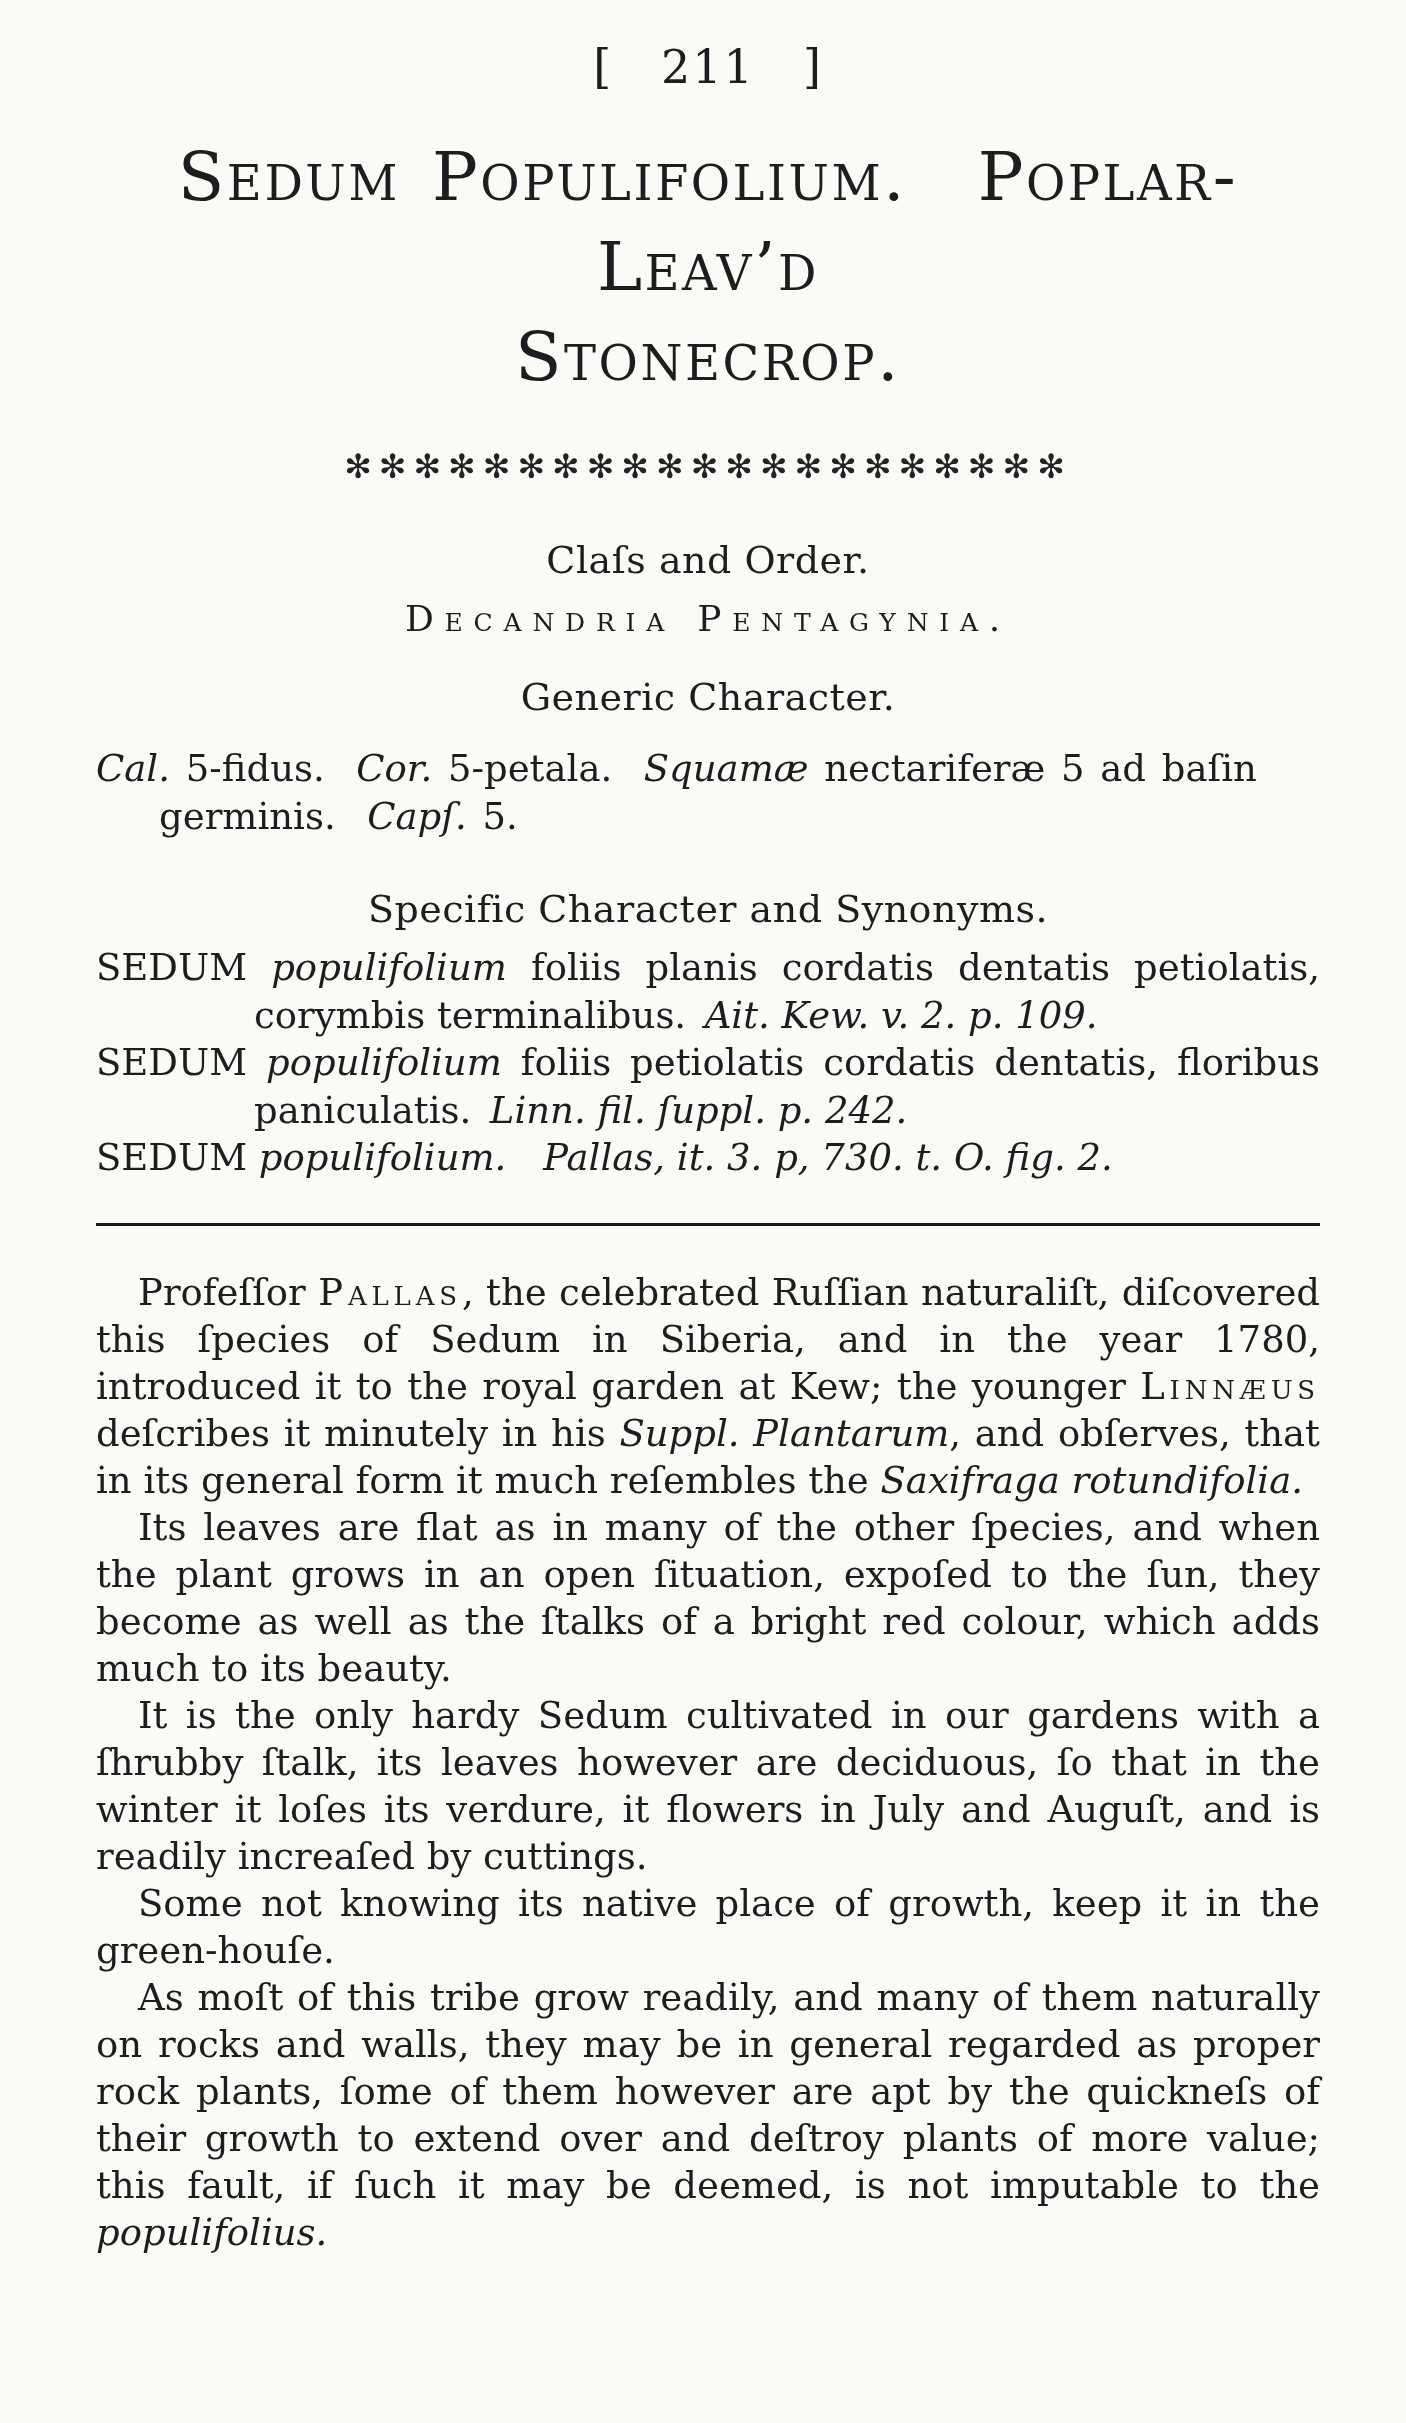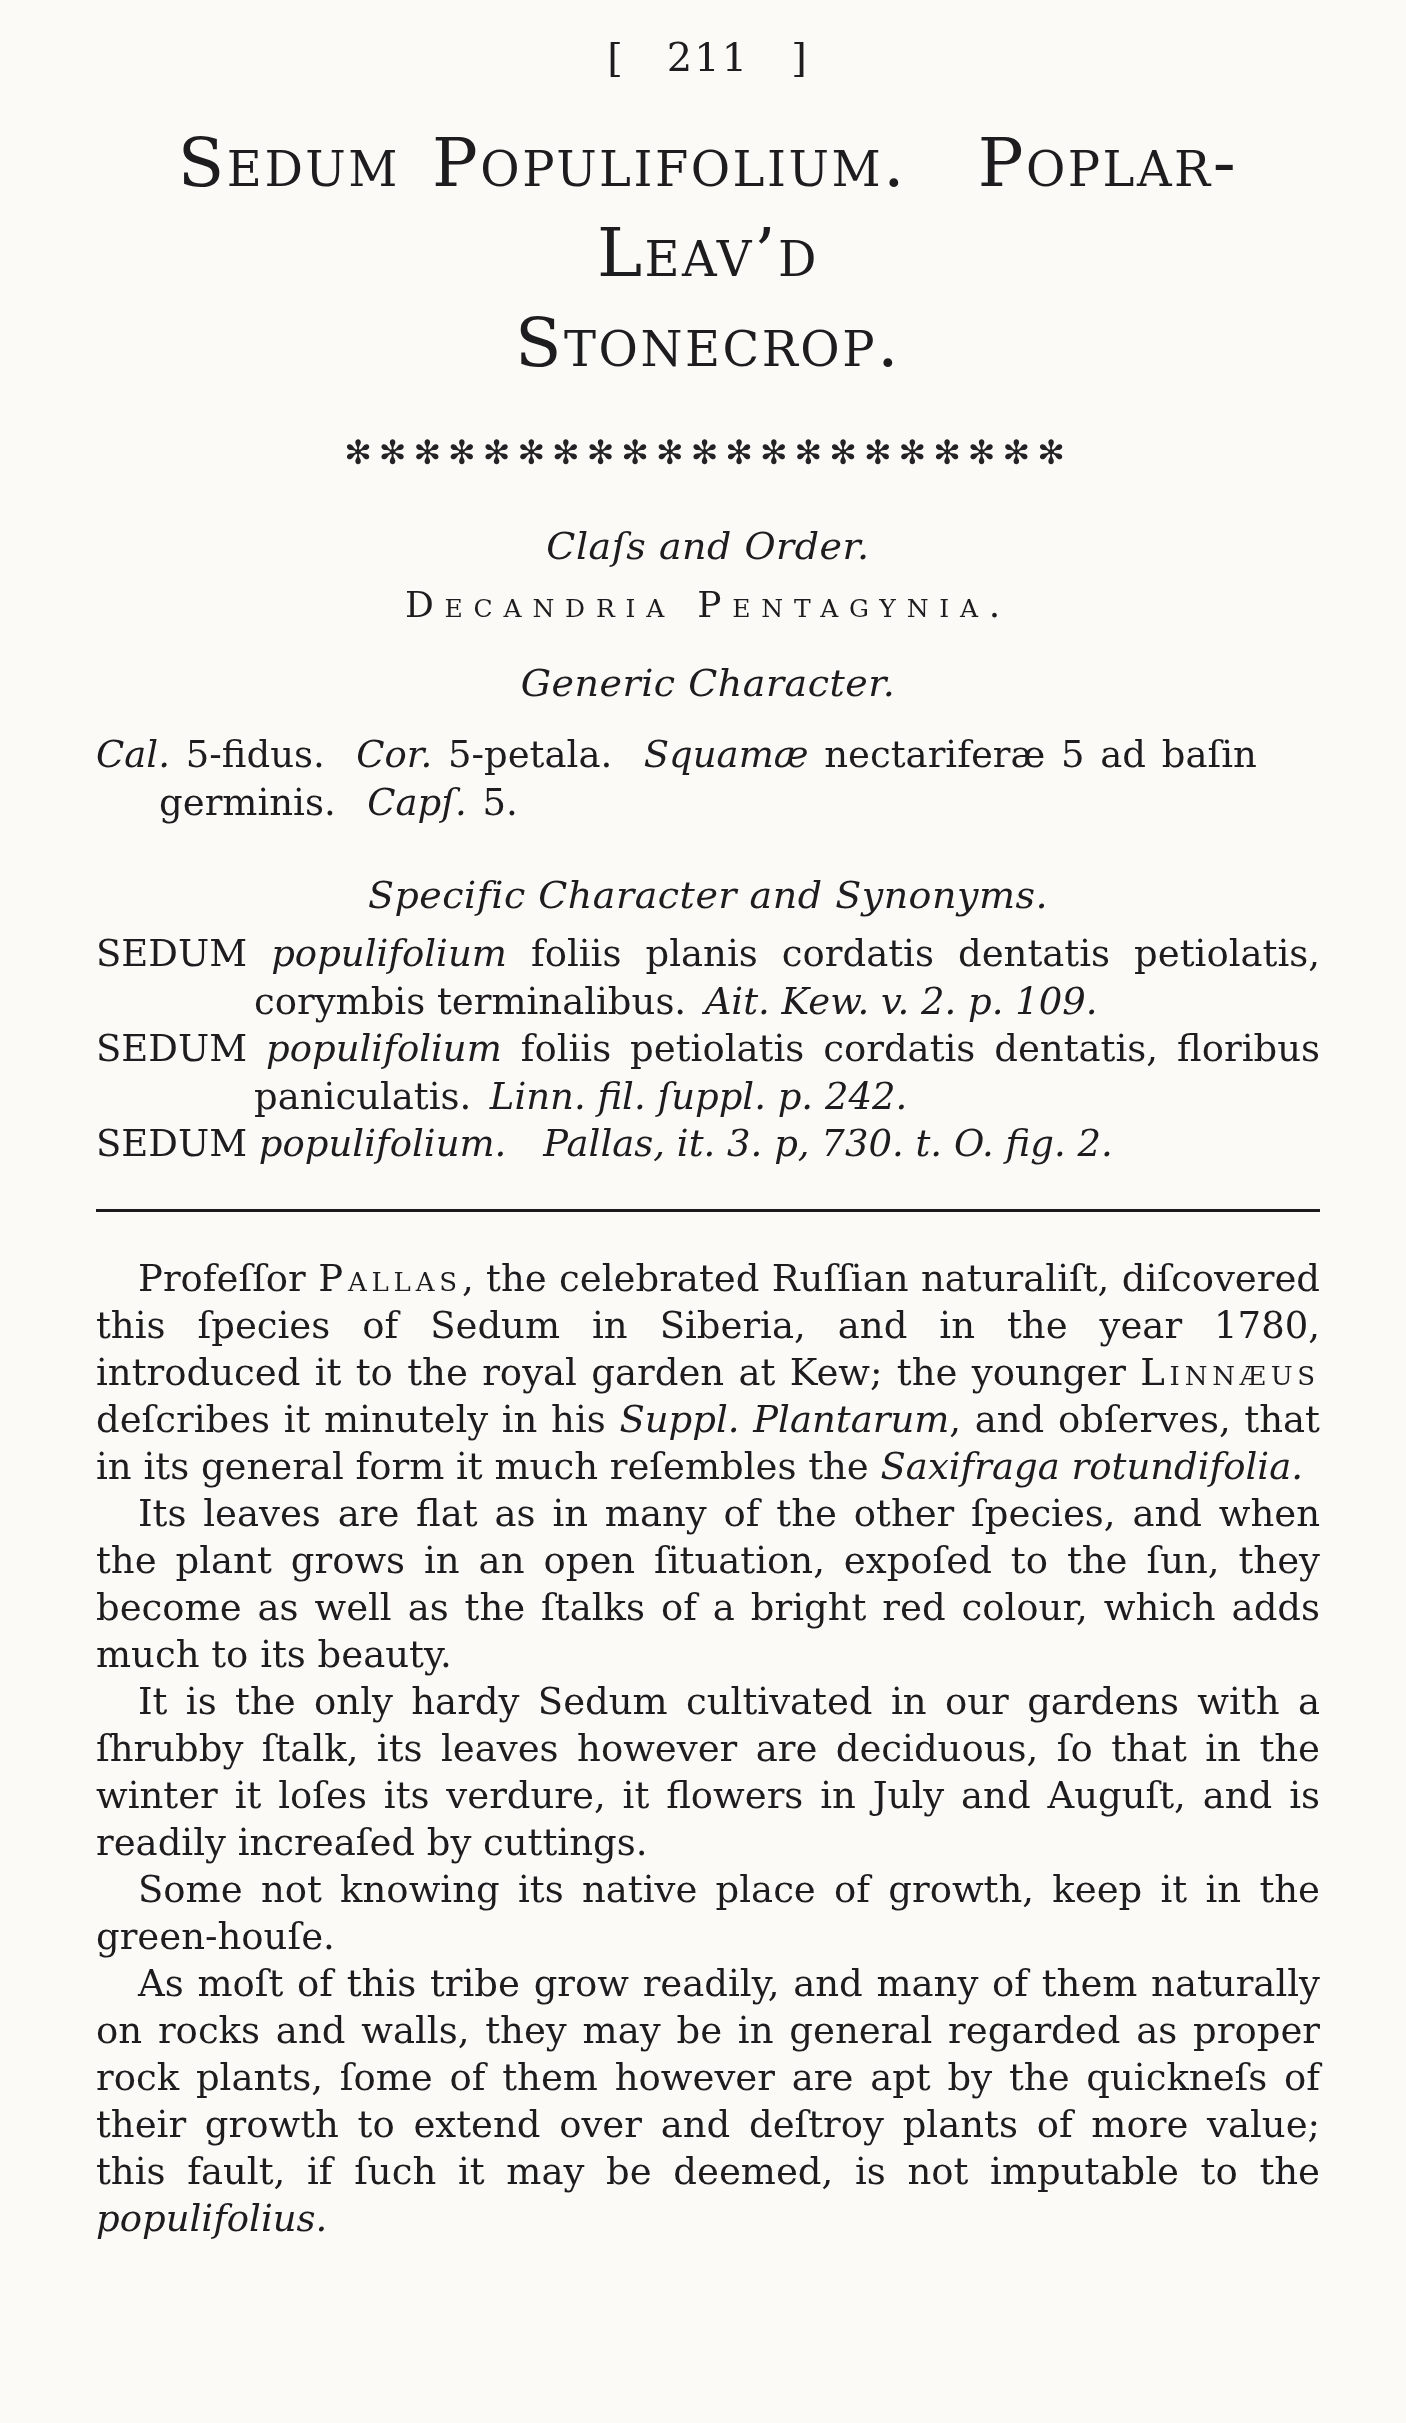--- a/index.html
+++ b/index.html
@@ -11,41 +11,41 @@
     box-sizing: border-box;
     background: #fbfaf7;
     color: #1d1c1e;
     font-family: "DejaVu Serif", "Liberation Serif", serif;
     padding: 34px 86px 40px 96px;
     overflow: hidden;
   }
   .centered { text-align: center; }
 
   .folio {
-    font-size: 40px;
+    font-size: 46px;
     letter-spacing: 2px;
+    margin-top: 6px;
   }
   .title {
     margin-top: 38px;
     font-variant: small-caps;
     font-size: 68px;
     line-height: 1.32;
     letter-spacing: 2.5px;
     word-spacing: 8px;
   }
   .ornament {
     margin-top: 46px;
     font-family: "DejaVu Sans", sans-serif;
     font-size: 33px;
     letter-spacing: 7px;
     color: #232225;
     white-space: nowrap;
   }
   .section-heading {
-    font-style: italic;
     font-size: 38px;
     letter-spacing: 0.5px;
   }
   .class-order-heading { margin-top: 52px; }
   .class-order-value {
     margin-top: 16px;
     font-variant: small-caps;
     font-size: 36px;
     letter-spacing: 0.3em;
   }

